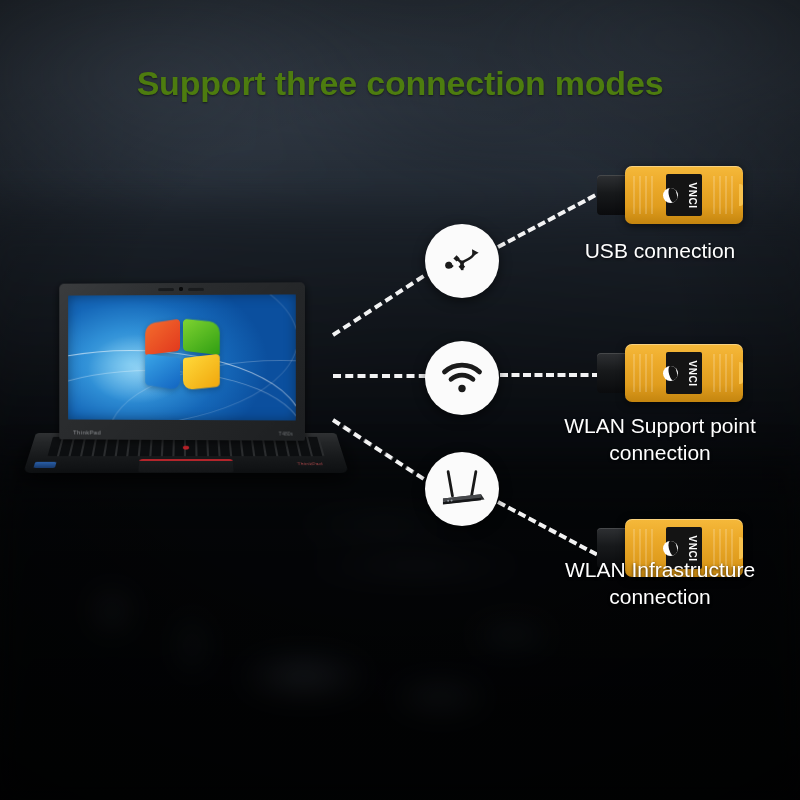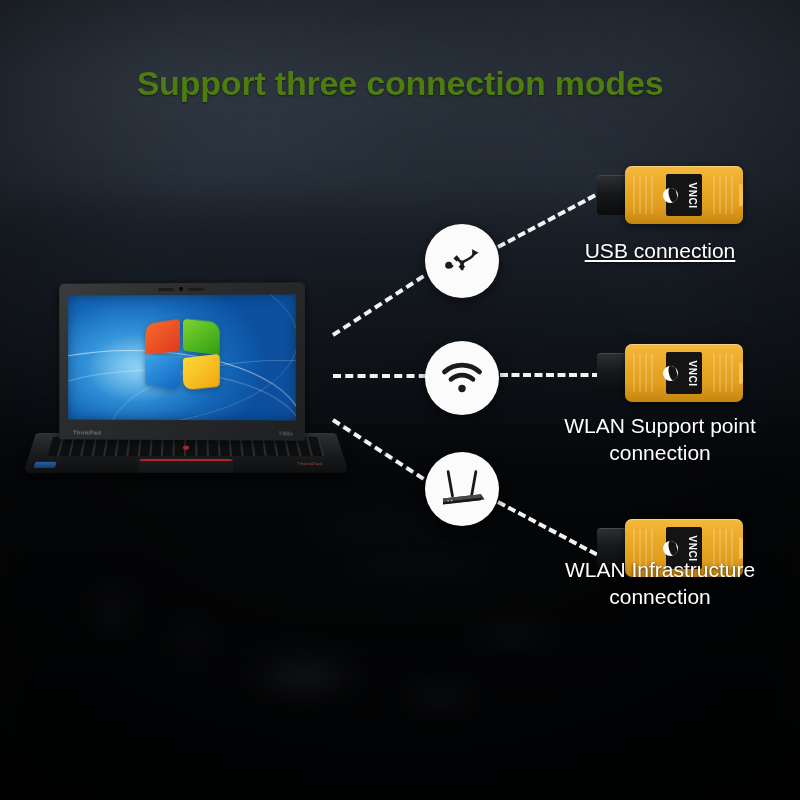--- a/index.html
+++ b/index.html
@@ -498,21 +498,21 @@
       <div class="ribs-l"></div>
       <div class="ribs-r"></div>
       <div class="label-box">
         <span class="vnci-mark"></span>
         <span class="vnci-text">VNCI</span>
       </div>
     </div>
     <div class="dongle-tip"></div>
   </div>
 
-  <div class="caption" style="left:520px; top:237px; width:280px;text-decoration:underline;">USB connection</div>
+  <div class="caption" style="left:520px; top:237px; width:280px;">USB connection</div>
 
   <div class="caption" style="left:520px; top:412px; width:280px;">WLAN Support point
 connection</div>
 
   <div class="caption" style="left:520px; top:556px; width:280px;">WLAN Infrastructure
 connection</div>
 
 </div>
 
 </body></html>

